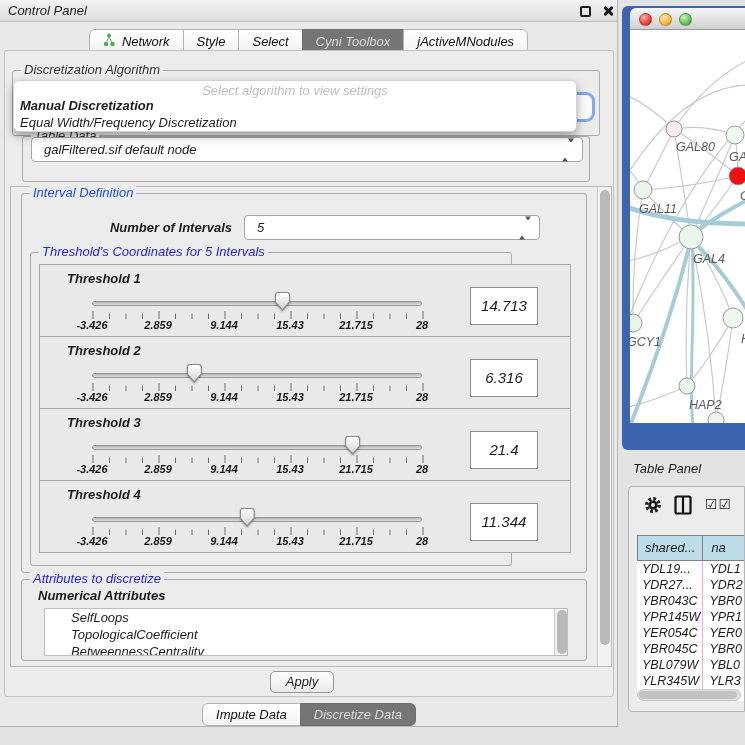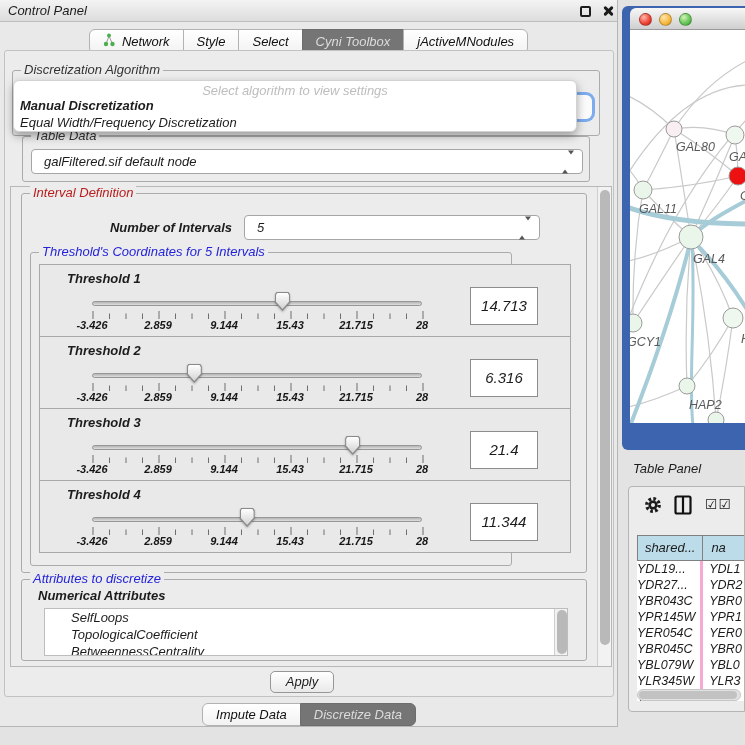--- a/index.html
+++ b/index.html
@@ -20,21 +20,21 @@
   #top-tabs{top:29px;} #bottom-tabs{top:703px;width:618px;}
   .tab{padding:3px 13px;background:linear-gradient(#ffffff,#f2f2f2);border:1px solid #b2b2b2;margin-left:-1px;color:#111;white-space:nowrap;cursor:pointer;display:flex;align-items:center;gap:6px;}
   .tab:first-child{border-radius:6px 0 0 6px;margin-left:0;}
   .tab:last-child{border-radius:0 6px 6px 0;}
   .tab.selected{background:#757575;color:#dcdcdc;border-color:#6d6d6d;}
 
   
   #cp-content{position:absolute;left:4px;top:50px;width:610px;height:647px;background:#ececec;border:1px solid #c2c2c2;border-radius:3px;}
   .group{position:absolute;border:1px solid #ababab;border-radius:3px;}
   .group>.legend{position:absolute;top:-9px;left:8px;background:#ececec;padding:0 3px;line-height:16px;}
-  .legend.green{color:#b91c1c;} .legend.blue{color:#2323d9;} .legend.dark{color:#333;}
+  .legend.green{color:#1d4ed8;} .legend.blue{color:#2323d9;} .legend.dark{color:#333;}
 
   
   #algo-popup{position:absolute;left:8px;top:29px;width:564px;height:52px;background:#ffffff;border:1px solid #d2d2d2;border-radius:6px;box-shadow:0 4px 10px rgba(0,0,0,.35);z-index:50;overflow:hidden;}
   #popup-hint{text-align:center;color:#bdbdbd;padding-top:2px;height:16px;}
   .popup-opt{padding:0 2px 0 6px;line-height:17px;cursor:pointer;}
   .popup-opt.bold{font-weight:bold;}
   #combo-behind{position:absolute;left:547px;top:44px;width:40px;height:24px;background:#fbfbfb;border-radius:6px;box-shadow:0 0 0 3px rgba(96,155,239,.8);z-index:10;}
 
   
   .combo{position:absolute;background:#ffffff;border:1px solid #a6a6a6;border-radius:4px;cursor:pointer;}
@@ -86,21 +86,21 @@
   #tp-window{position:absolute;left:628px;top:486px;width:117px;height:226px;background:#ececec;border:1px solid #b4b4b4;border-radius:4px 0 0 4px;overflow:hidden;}
   .tp-icon{position:absolute;cursor:pointer;}
   #tp-checks{position:absolute;left:76px;top:9px;font-size:14px;letter-spacing:1px;cursor:pointer;}
   #tp-table{position:absolute;left:8px;top:48px;width:120px;}
   .tp-header{display:flex;}
   .tp-hcell{height:26px;background:#bcdcea;border:1px solid #808080;line-height:24px;text-align:center;overflow:hidden;white-space:nowrap;cursor:pointer;}
   .tp-hcell.c1{width:77px;} .tp-hcell.c2{width:62px;margin-left:-1px;text-align:left;padding-left:8px;}
   #tp-body{height:140px;overflow:hidden;background:#fff;}
   .tp-row{display:flex;height:16px;line-height:16px;font-size:12.5px;cursor:default;background:#fff;}
   .tp-cell{overflow:hidden;white-space:nowrap;}
-  .tp-cell.c1{width:77px;border-right:3px solid #f9a8d4;}
+  .tp-cell.c1{width:77px;padding-left:5px;border-right:1px solid #f9a8d4;}
   .tp-cell.c2{width:62px;padding-left:6px;}
   #tp-hscroll{position:absolute;left:8px;top:202px;width:104px;height:12px;background:#e2e2e2;border:1px solid #c6c6c6;border-radius:6px;}
   #tp-hscroll .hthumb{position:absolute;left:1px;top:1px;width:98px;height:8px;background:#c2c2c2;border-radius:4px;cursor:grab;}
 
   svg text{font-family:"Liberation Sans","DejaVu Sans",sans-serif;}
 </style>
 </head>
 <body>
 
 <div id="page">
@@ -148,21 +148,21 @@
       <div id="algo-popup">
         <div id="popup-hint">Select algorithm to view settings</div>
         <div id="popup-opts">
             <div class="popup-opt bold">Manual Discretization</div>
             <div class="popup-opt">Equal Width/Frequency Discretization</div>
           </div>
       </div>
 
       <div class="group" style="left:17px;top:85px;width:568px;height:46px;">
         <span class="legend dark">Table Data</span>
-        <div class="combo" style="left:8px;top:12px;width:552px;height:25px;padding-left:13px;">
+        <div class="combo" style="left:8px;top:0;width:552px;height:25px;padding-left:13px;">
           <span class="val">galFiltered.sif default node</span>
           <span class="spin"><span class="tri-up"></span><span class="tri-down"></span></span>
         </div>
       </div>
 
       <div id="scrollpane">
         <div class="group" style="left:10px;top:6px;width:566px;height:380px;">
           <span class="legend green">Interval Definition</span>
 
           <span class="abs bold" style="left:60px;top:26px;width:150px;text-align:right;">Number of Intervals</span>

